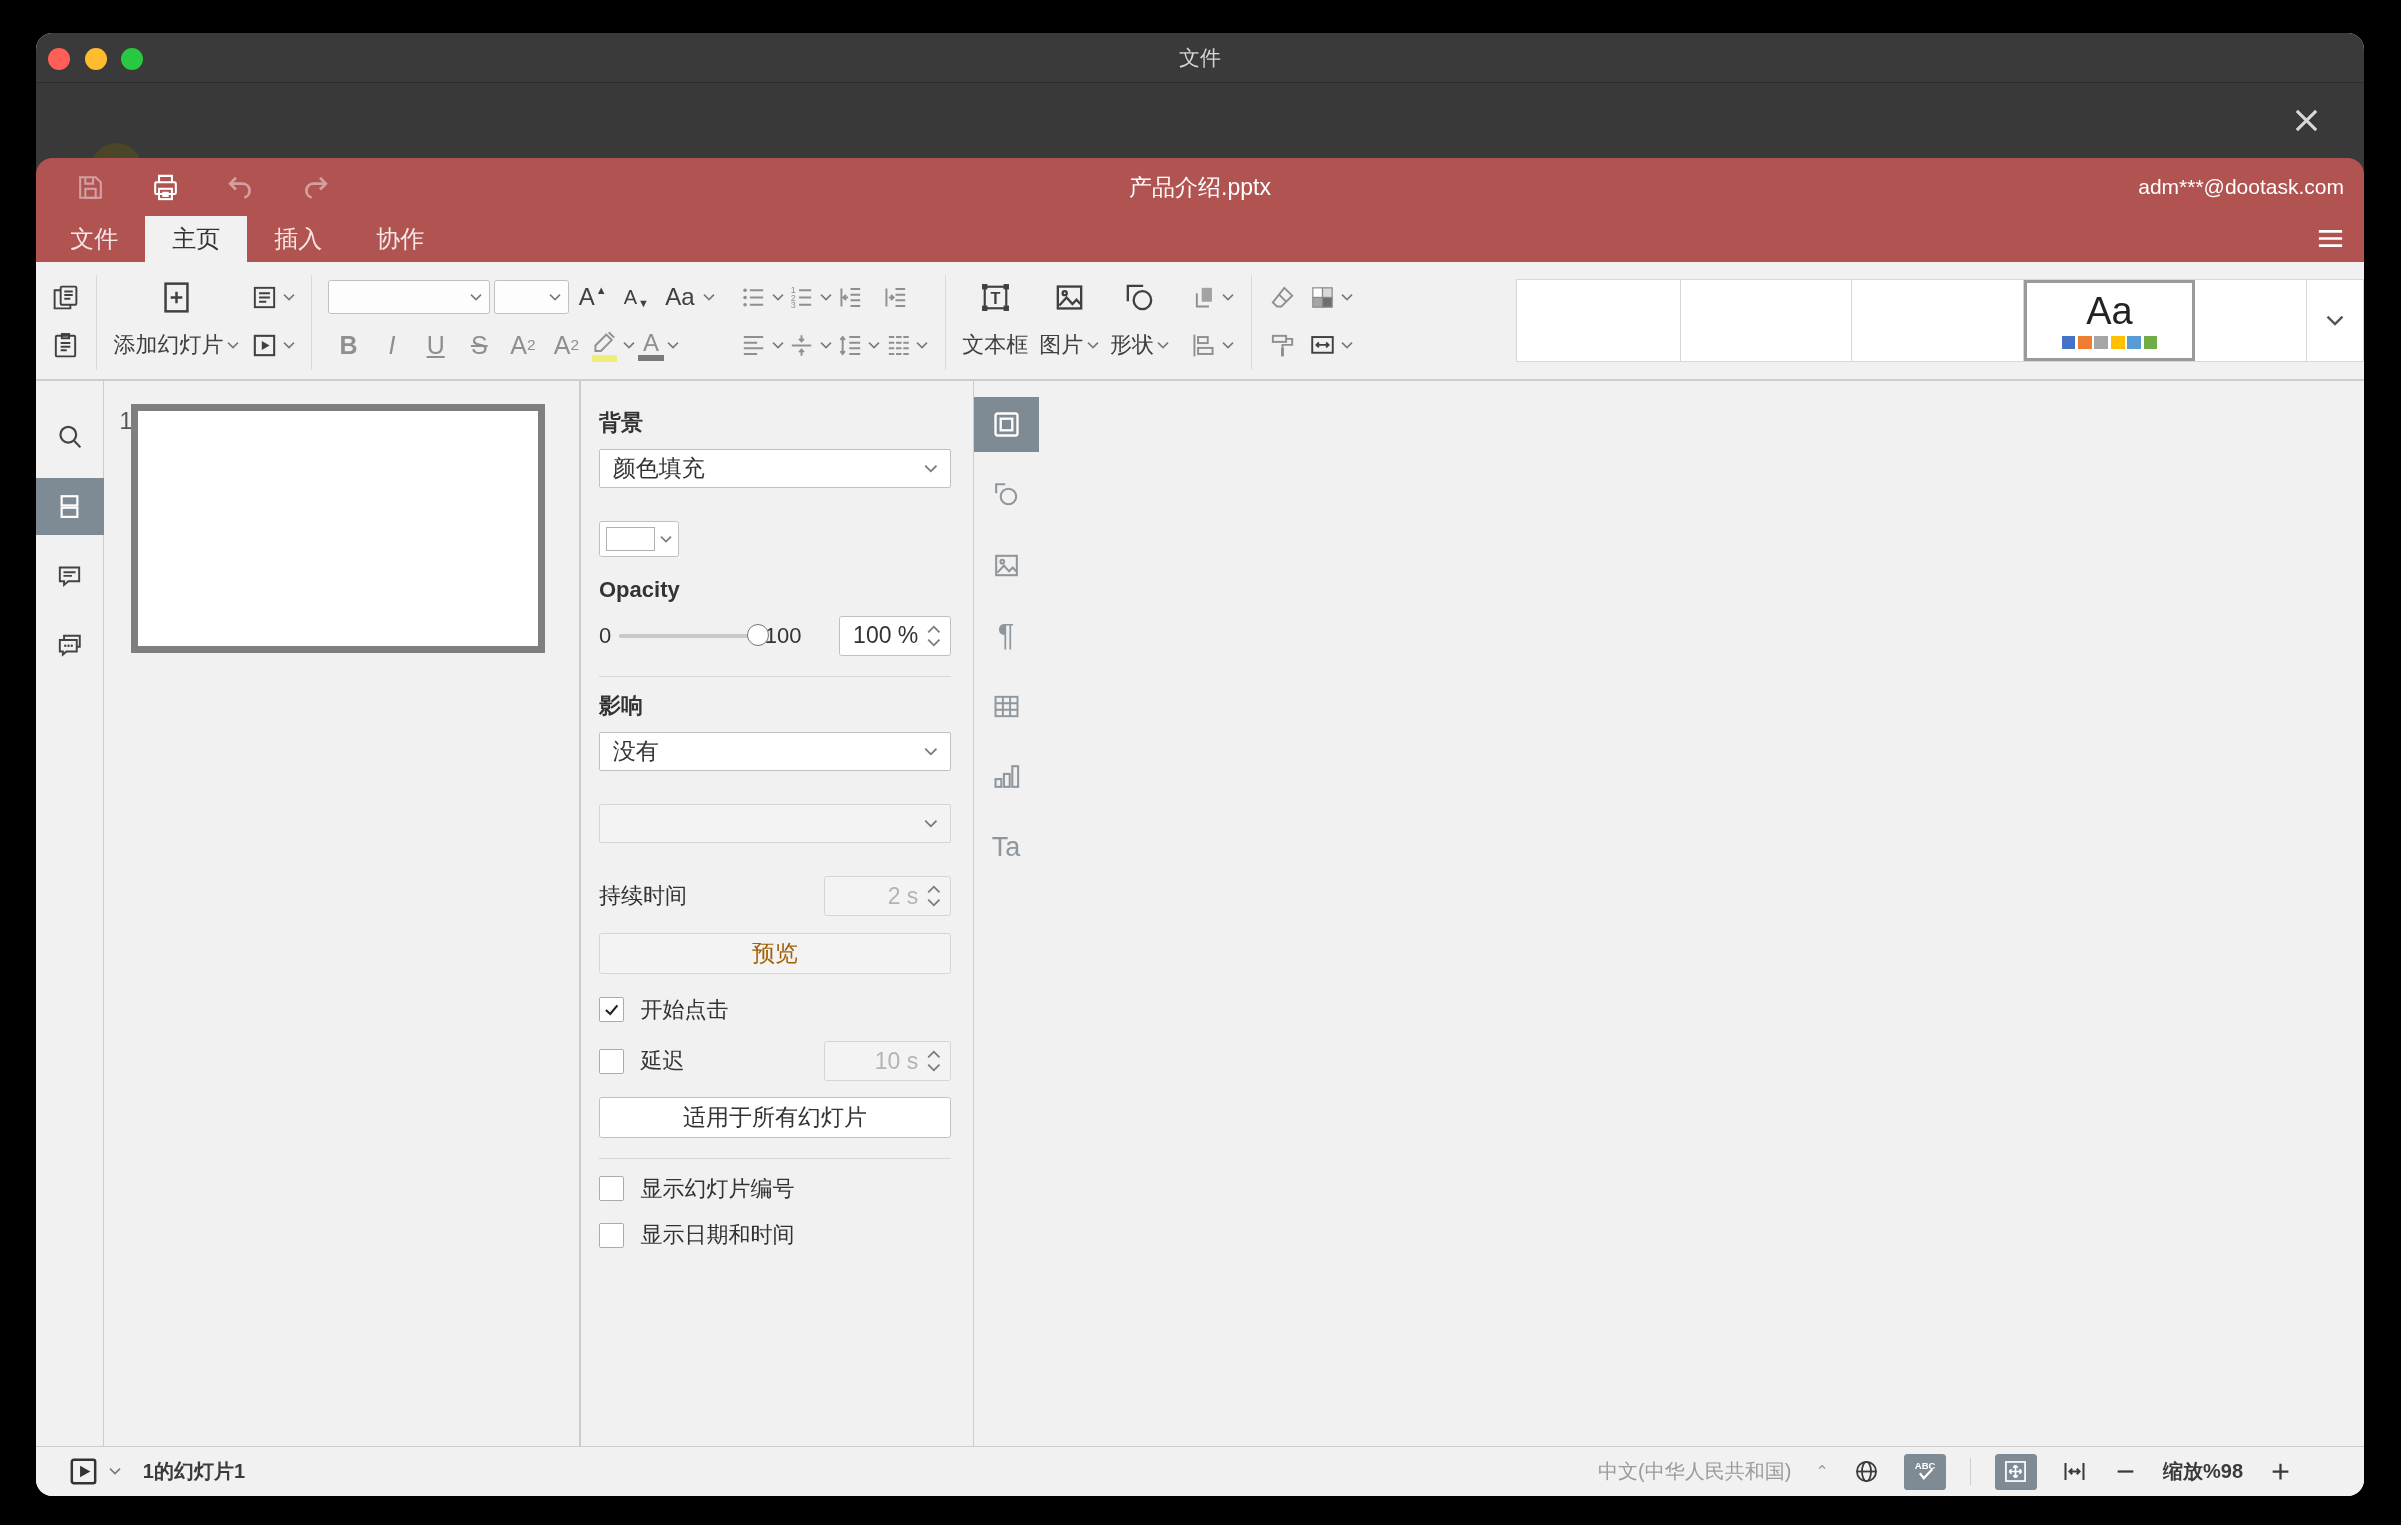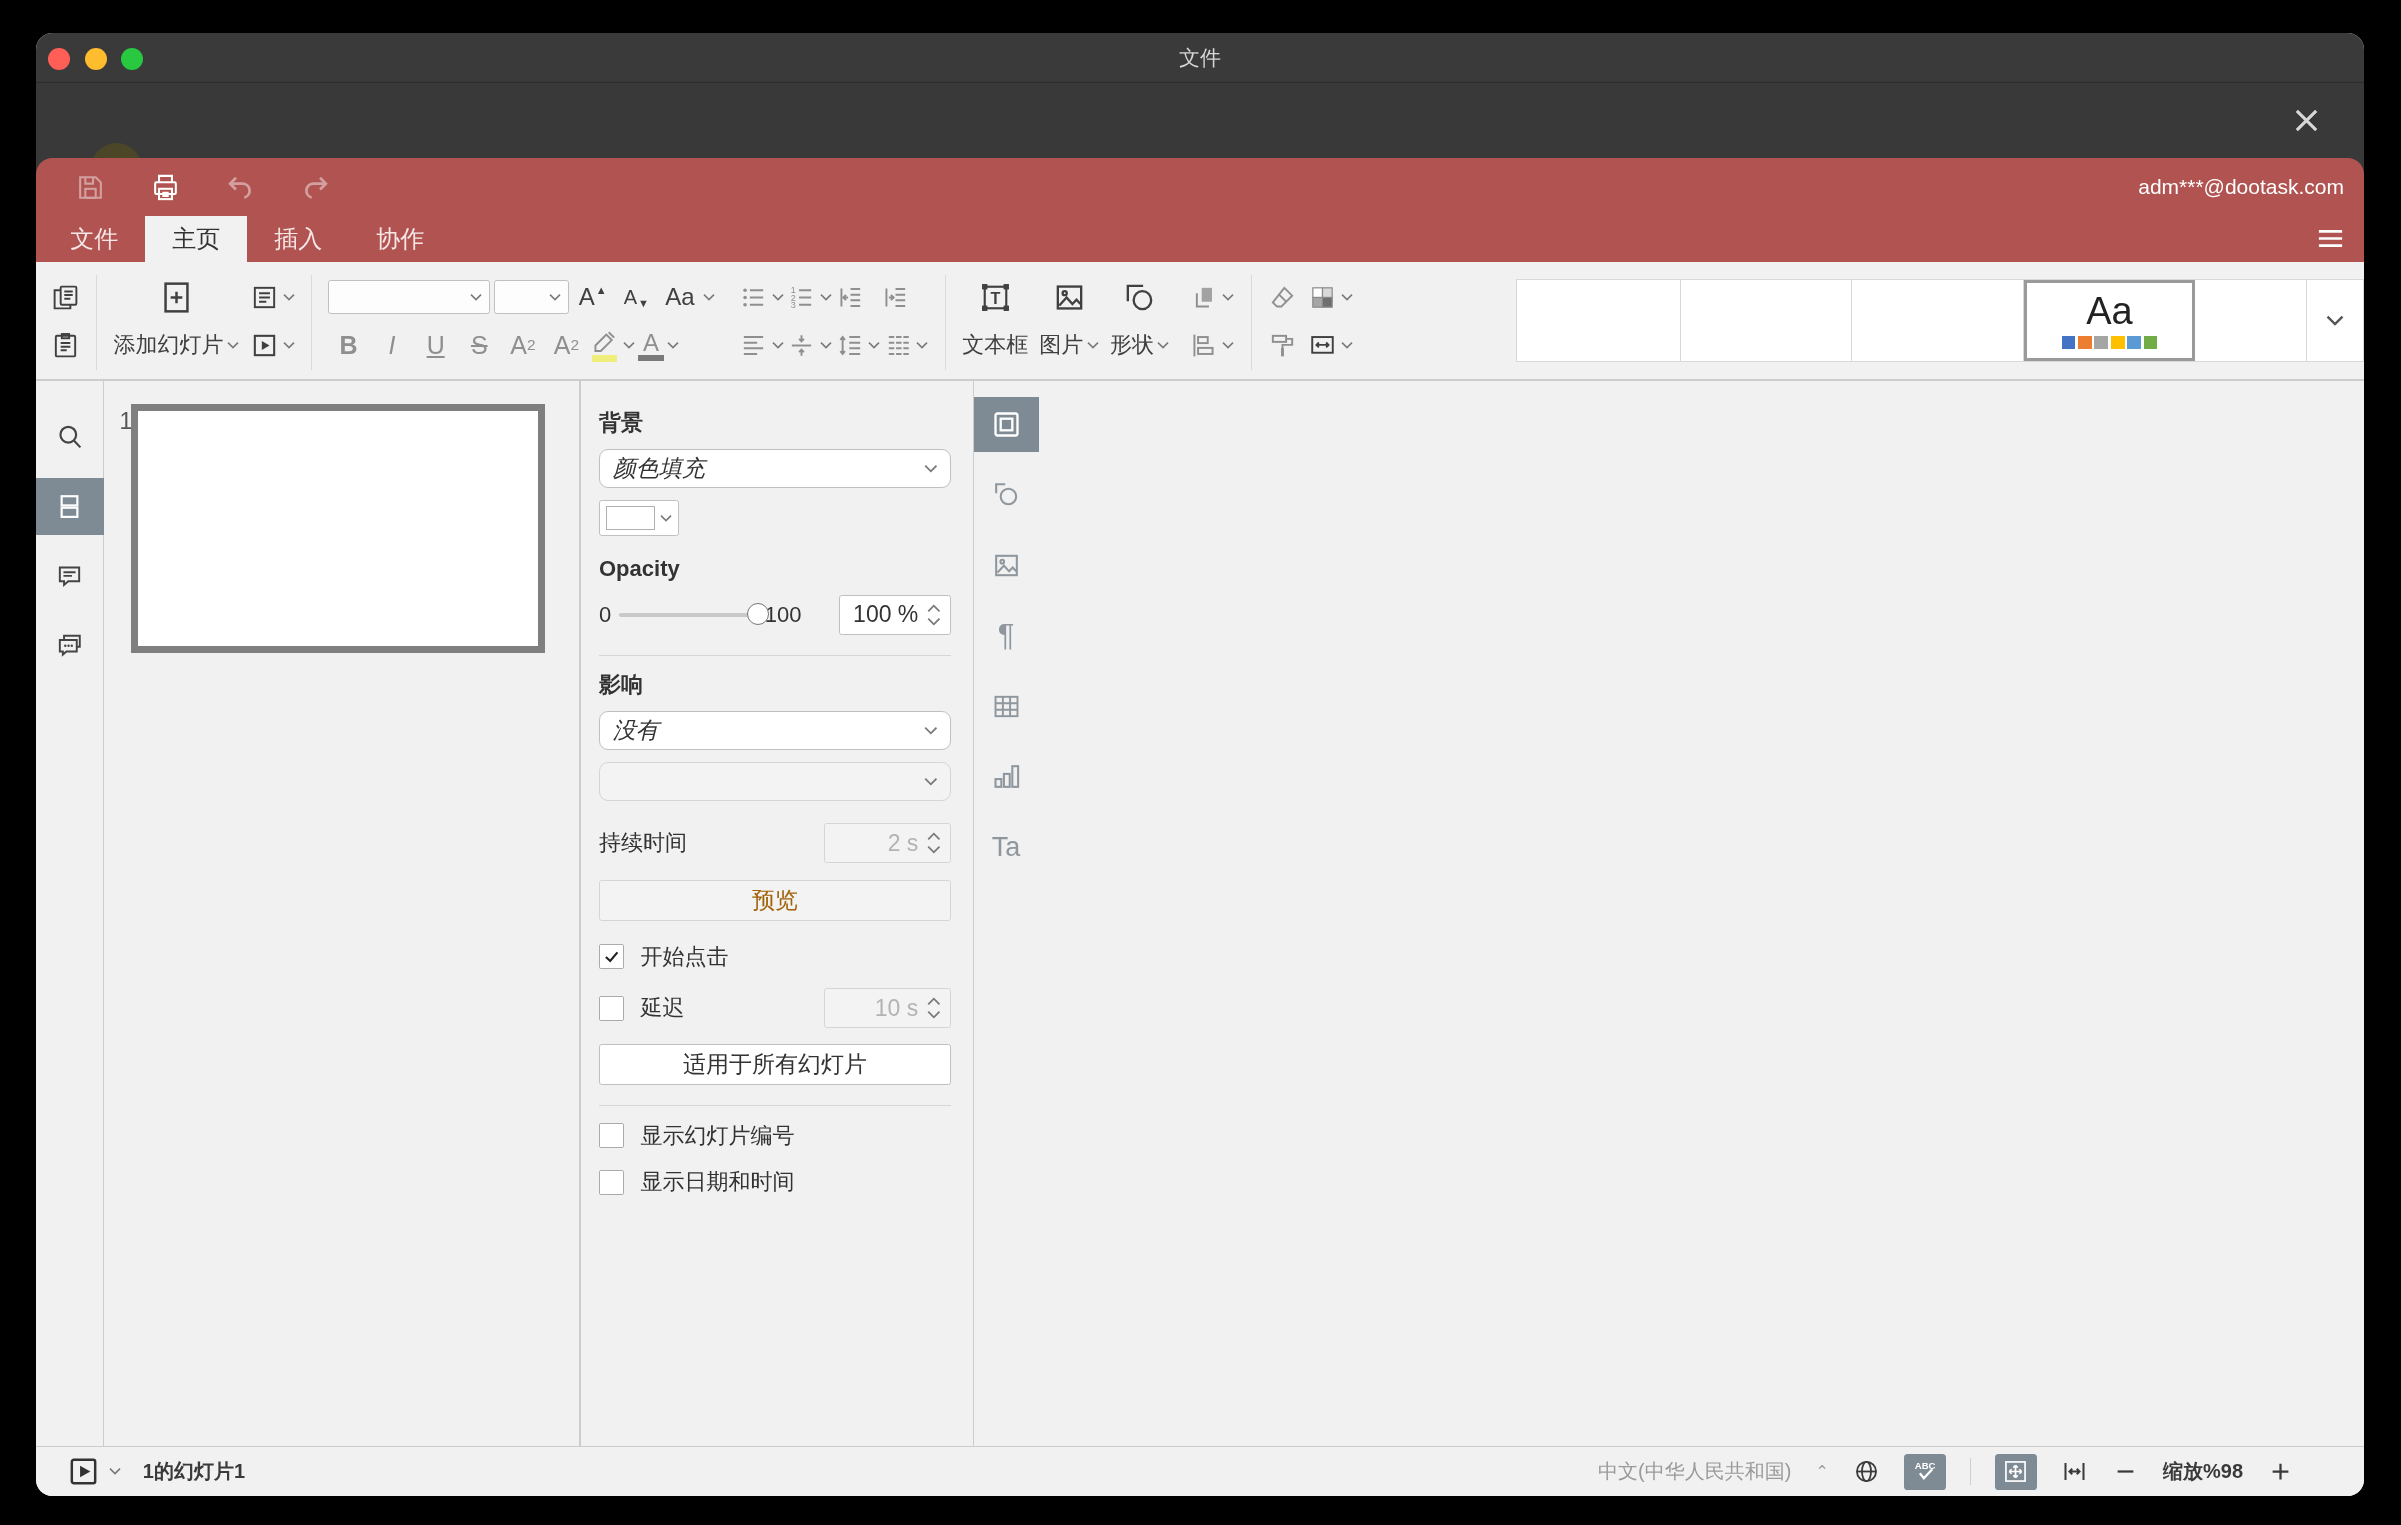--- a/index.html
+++ b/index.html
@@ -106,23 +106,23 @@
   .ph-title { top:119px; height:254px; align-items:flex-end; padding-bottom:24px;
               font-size:60px; letter-spacing:1.8px; }
   .ph-sub { top:371px; height:171px; align-items:flex-start; padding-top:18px; font-size:28px; }
   .notes { height:75px; flex:none; background:#e1e1e1; border-top:0.9px solid #c6c6c6;
            display:flex; align-items:center; padding-left:31px; font-size:25px; color:#2a2a2a; }
 
   
   .rightpanel { width:393px; flex:none; background:#f1f1f1; border-left:0.9px solid #cccccc;
                 padding:27px 22px 0 18px; color:#333; font-size:22px; }
   .rp-h { font-weight:bold; margin-bottom:11px; }
-  .select { height:39px; background:#fff; border:0.9px solid #c0c0c0; border-radius:9px;
+  .select { height:39px; background:#fff; border:0.9px solid #c0c0c0; border-radius:2px;
             display:flex; align-items:center; justify-content:space-between;
-            padding:0 12.8px; font-size:23px; margin-bottom:12px;font-style:italic; }
+            padding:0 12.8px; font-size:23px; margin-bottom:33px; }
   .select .chev svg, .spin .chev svg { width:13.7px; height:9px; }
   .select.disabled { background:#f3f3f3; border-color:#d5d5d5; color:#b3b3b3; }
   .swatchbtn { width:80px; height:36px; background:#fff; border:0.9px solid #c0c0c0; border-radius:2.7px;
                display:flex; align-items:center; gap:5.5px; padding:0 5.5px; margin-bottom:20px; }
   .swatch { width:49px; height:24px; background:#fff; border:0.9px solid #b0b0b0; }
   .oprow { display:flex; align-items:center; gap:7.3px; margin-top:12.8px; }
   .sl-track { width:139px; height:3.6px; background:#c9c9c9; border-radius:1.8px; position:relative; }
   .sl-knob { position:absolute; right:-11px; top:-10px; width:22px; height:22px; border-radius:50%;
              background:#fff; border:1.4px solid #777; }
   .spin { width:112px; height:40px; background:#fff; border:0.9px solid #c0c0c0; border-radius:2.7px;
@@ -214,20 +214,21 @@
                 <path d="M4 9h9.5a5.5 5.5 0 0 1 1.5 10.8"></path>
               </svg>
             </span>
           <span class="ri dim">
               <svg viewBox="0 0 24 24" fill="none" stroke="currentColor" stroke-width="2.1">
                 <path d="M15.5 4.5 20 9l-4.5 4.5"></path>
                 <path d="M20 9h-9.5A5.5 5.5 0 0 0 9 19.8"></path>
               </svg>
             </span>
         </div>
+        <span class="doc-title">产品介绍.pptx</span>
         <span class="user-email">adm***@dootask.com</span>
       </div>
       <div class="red-row2">
         <div class="tab">文件</div>
         <div class="tab active">主页</div>
         <div class="tab">插入</div>
         <div class="tab">协作</div>
         <span class="hamburger"><svg viewBox="0 0 24 24" fill="none" stroke="currentColor" stroke-width="2">
               <path d="M3 6.5h18M3 12h18M3 17.5h18"></path>
             </svg></span>

